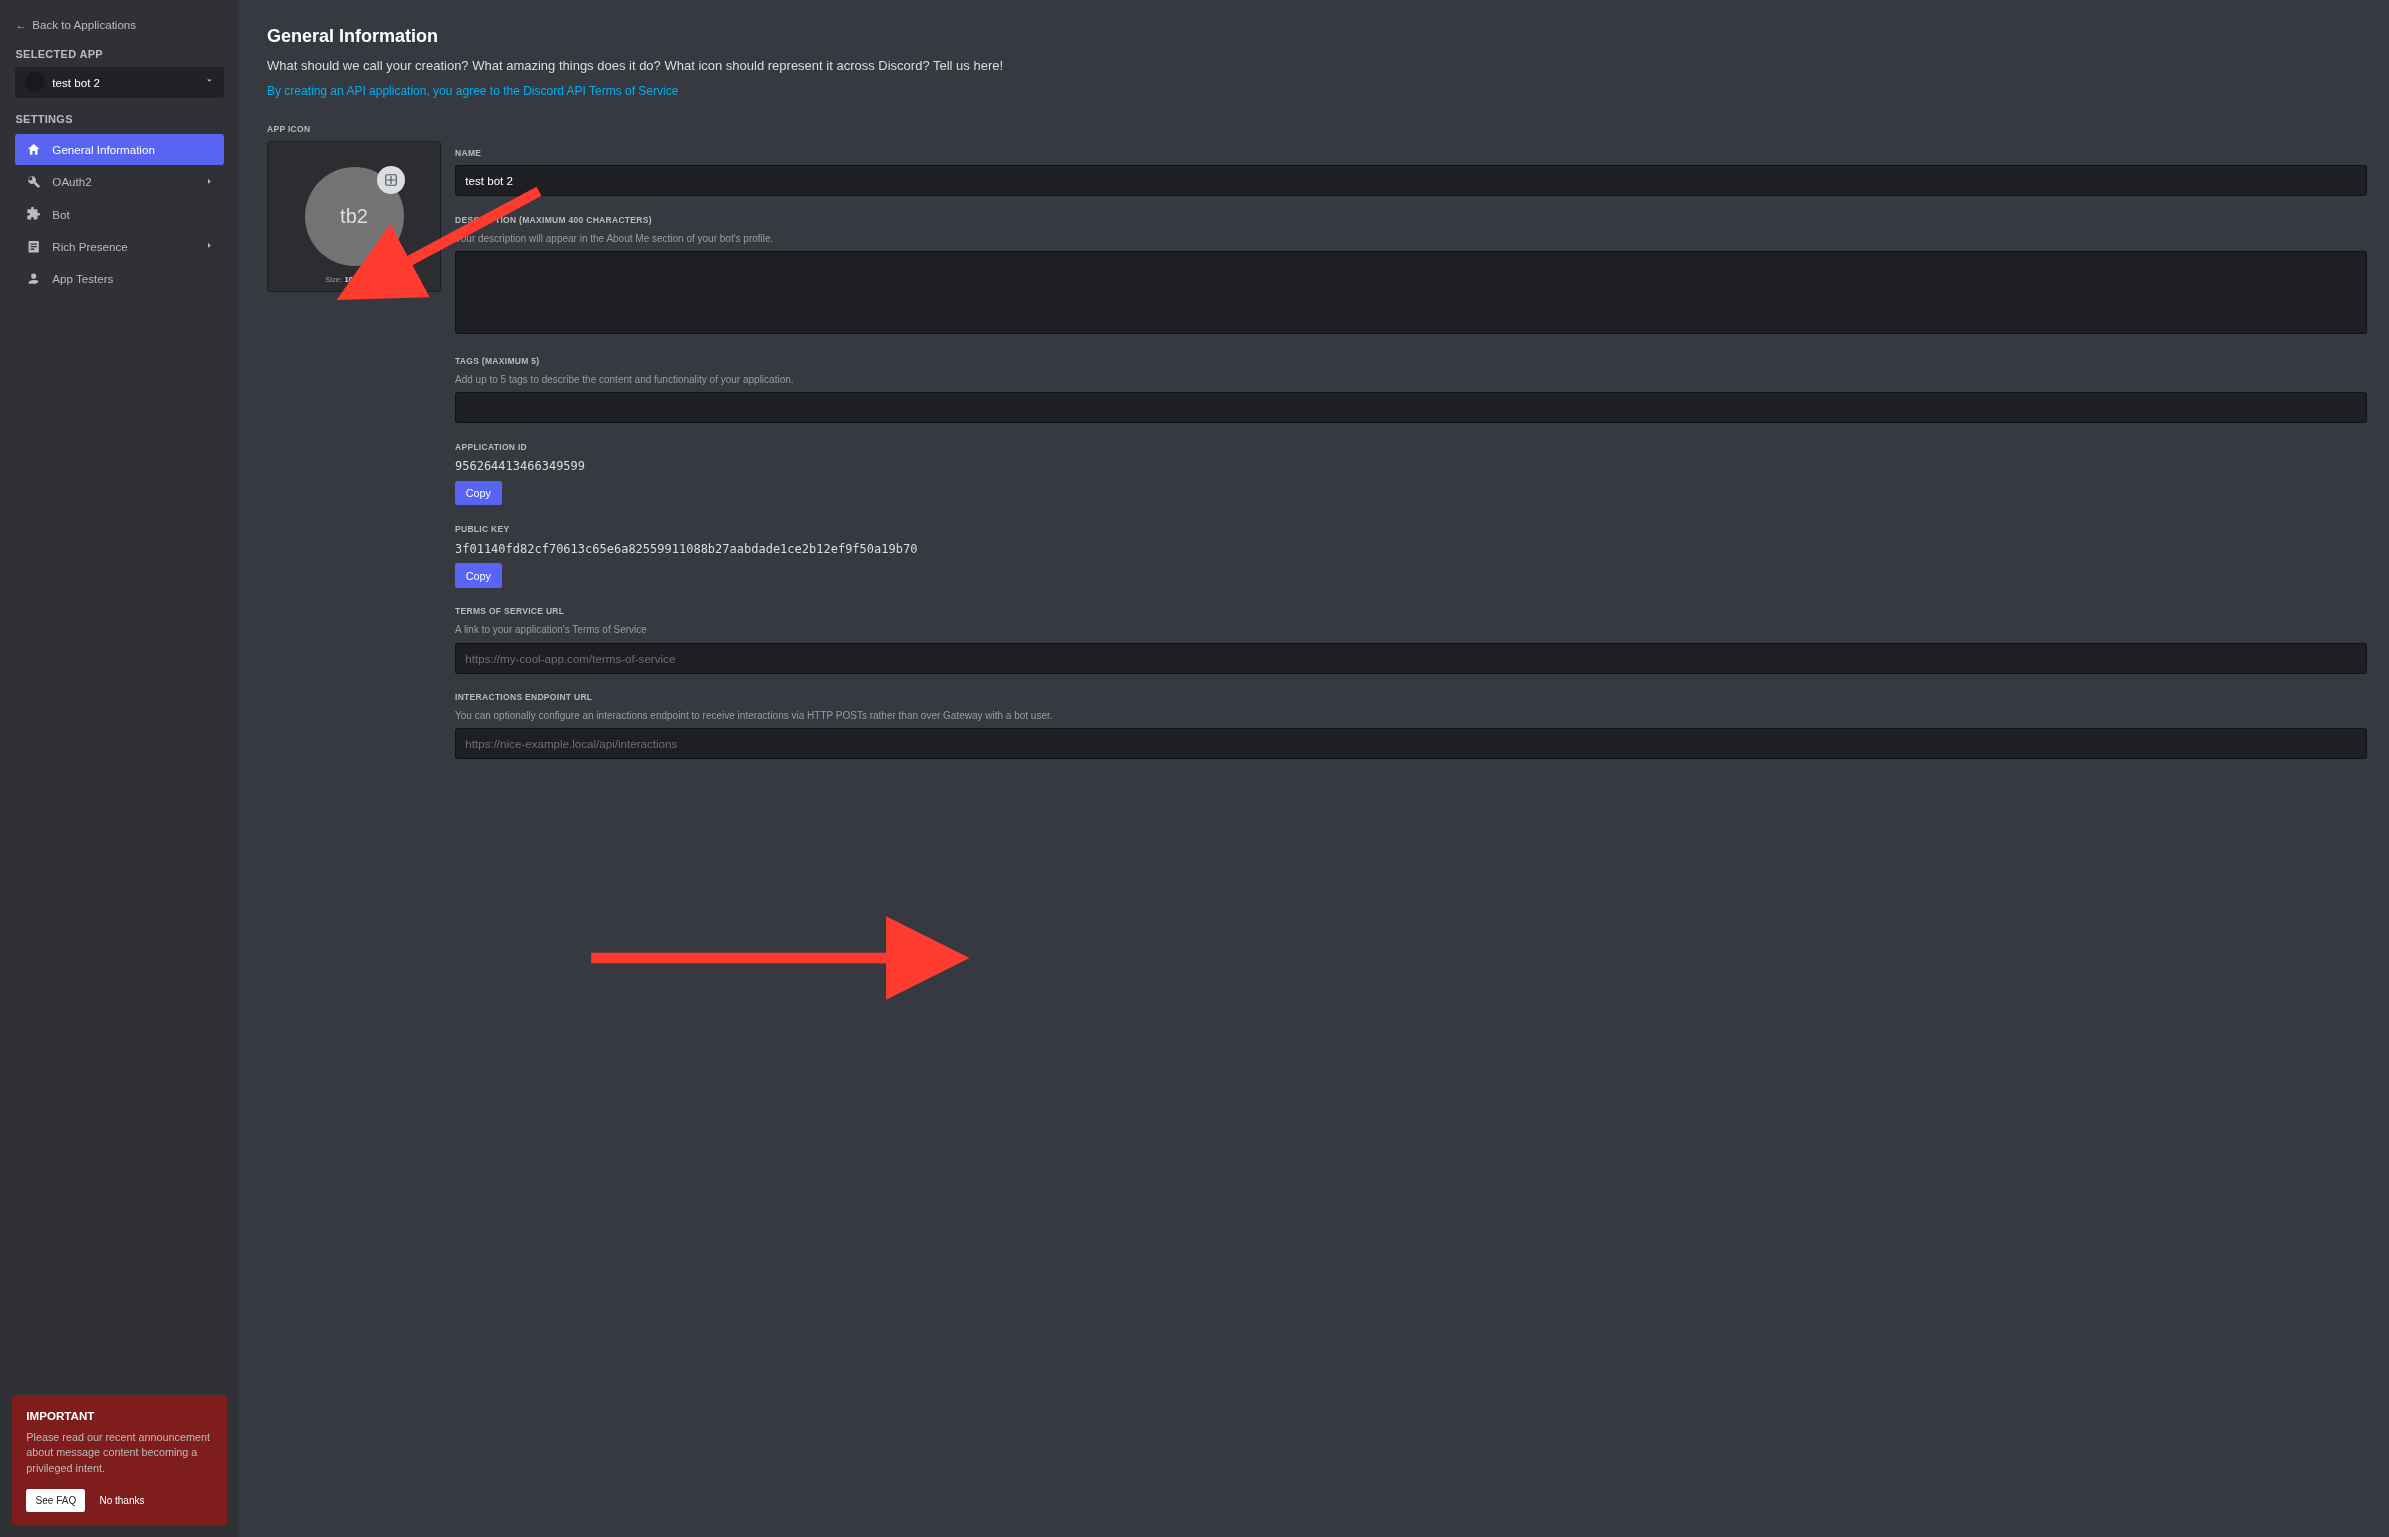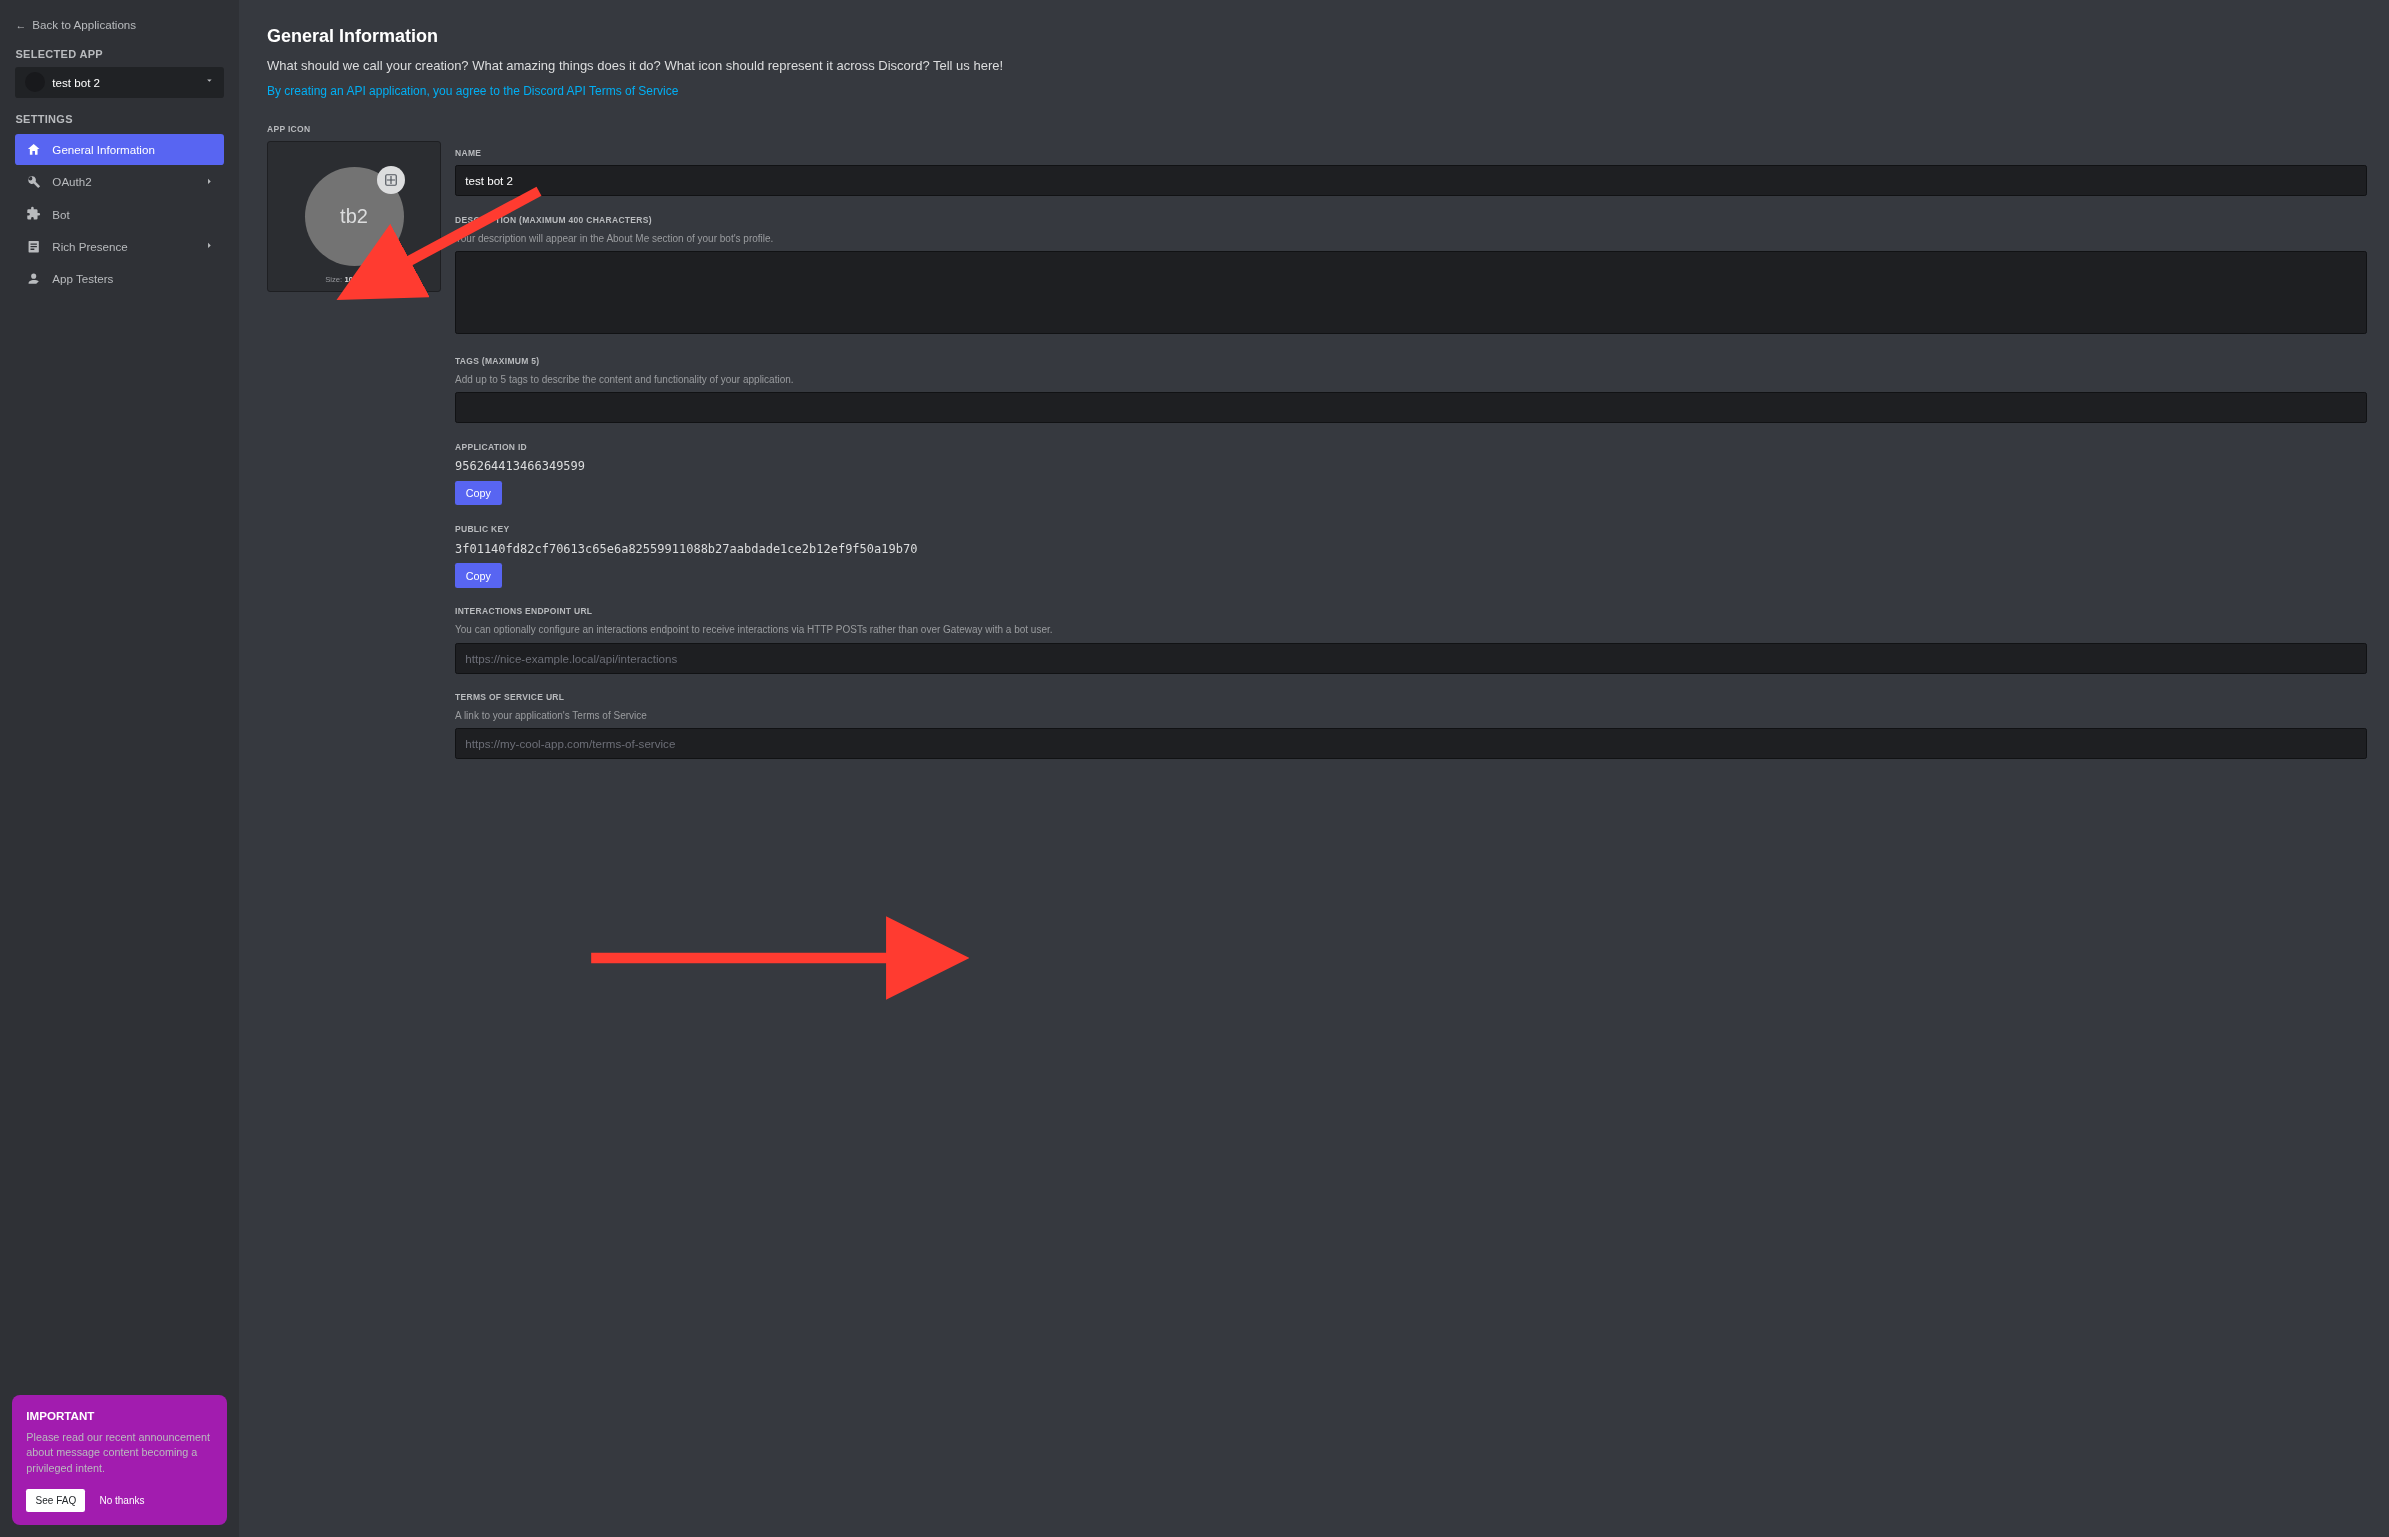--- a/index.html
+++ b/index.html
@@ -81,22 +81,22 @@
   .nav-item .chev-right {
     position: absolute; right: 9.3px; color: #b9bbbe;
   }
   .nav-item.active .icon svg path,
   .nav-item.active .icon svg rect { fill: #fff; }
 
   
   .important-box {
     position: absolute;
     left: 12.3px; right: 12.3px; bottom: 12.3px;
-    background: #a21caf;
-    border-radius: 8px;
+    background: #7f1d1d;
+    border-radius: 0;
     padding: 14px 14px 12.3px 14px;
   }
   .important-box h4 { color: #fff; font-size: 11.6px; font-weight: 700; margin-bottom: 7.7px; }
   .important-box p { color: #b9bbbe; font-size: 10.8px; line-height: 1.45; margin-bottom: 12.3px; }
   .important-actions { display: flex; align-items: center; gap: 14px; }
   .btn-white {
     background: #fff; color: #23272a; border: none;
     padding: 6.2px 9.3px; border-radius: 2.3px; font-size: 10px; font-weight: 400; cursor: pointer;
   }
   .link-plain { color: #fff; font-size: 10px; cursor: pointer; }
@@ -319,29 +319,29 @@
         <button class="btn-blurple">Copy</button>
       </div>
 
       <div class="block">
         <div class="field-label">PUBLIC KEY</div>
         <div class="mono">3f01140fd82cf70613c65e6a82559911088b27aabdade1ce2b12ef9f50a19b70</div>
         <button class="btn-blurple">Copy</button>
       </div>
 
       <div class="block">
+        <div class="field-label">TERMS OF SERVICE URL</div>
+        <div class="field-help">A link to your application's Terms of Service</div>
+        <input class="text-input" placeholder="https://my-cool-app.com/terms-of-service" style="">
+      </div>
+
+      <div class="block">
         <div class="field-label">INTERACTIONS ENDPOINT URL</div>
         <div class="field-help">You can optionally configure an interactions endpoint to receive interactions via HTTP POSTs rather than over Gateway with a bot user.</div>
         <input class="text-input" placeholder="https://nice-example.local/api/interactions" style="">
-      </div>
-
-      <div class="block">
-        <div class="field-label">TERMS OF SERVICE URL</div>
-        <div class="field-help">A link to your application's Terms of Service</div>
-        <input class="text-input" placeholder="https://my-cool-app.com/terms-of-service" style="">
       </div>
     </div>
   </div>
 </main>
 
 <svg class="annotation-layer" viewBox="0 0 1374 884" preserveAspectRatio="none">
   <defs>
     <marker id="ah" viewBox="0 0 10 10" refX="8" refY="5" markerWidth="8" markerHeight="8" orient="auto-start-reverse">
       <path d="M0 0 L10 5 L0 10 z" fill="#ff3b30"></path>
     </marker>

